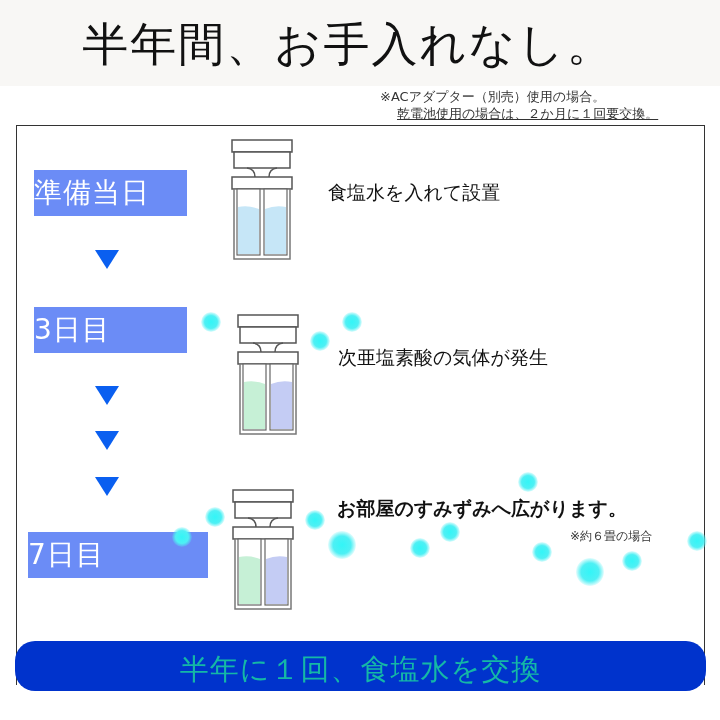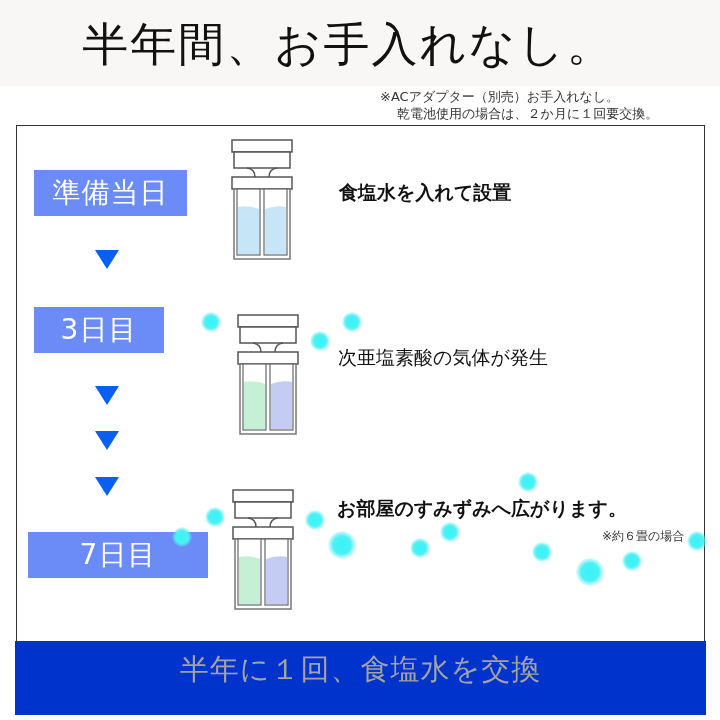--- a/index.html
+++ b/index.html
@@ -3,60 +3,60 @@
 <meta charset="utf-8">
 <style>
   html, body { margin:0; padding:0; }
   body { width:720px; height:720px; position:relative; background:#ffffff; overflow:hidden;
          font-family:"DejaVu Sans", "Liberation Sans", sans-serif; color:#222; }
   .header { position:absolute; left:0; top:0; width:720px; height:86px; background:#f8f7f5; }
   .header-title { position:absolute; left:0; top:14px; width:697px; text-align:center;
          font-family:Liberation Mono, monospace; font-size:46px; letter-spacing:2px; color:#111; }
   .note { position:absolute; font-size:13px; color:#333; white-space:nowrap; }
   .note1 { left:380px; top:88px; }
-  .note2 { left:397px; top:105px; }
+  .note2 { left:397px; top:105px;text-decoration:underline; }
   .frame { position:absolute; left:16px; top:125px; width:689px; height:560px; border:1.5px solid #333; border-bottom:none; box-sizing:border-box; }
-  .step { position:absolute; background:#6b8cf6; color:#fff; font-size:28px; text-align:center; line-height:46px; height:46px; letter-spacing:1px; }
+  .step { position:absolute; background:#6b8cf6; color:#fff; font-size:28px; line-height:46px; height:46px; letter-spacing:1px; }
   .arrow { position:absolute; width:0; height:0; border-left:12px solid transparent; border-right:12px solid transparent; border-top:19px solid #0a5ff0; }
   .desc { position:absolute; font-size:19px; color:#111; white-space:nowrap; }
-  .subnote { position:absolute; font-size:12px; color:#333; white-space:nowrap;margin-left:32px; }
+  .subnote { position:absolute; font-size:12px; color:#333; white-space:nowrap; }
   .device { position:absolute; width:62px; height:122px; }
   .dot { position:absolute; border-radius:50%; background:radial-gradient(circle, #33f5f7 0%, #4ef0f4 45%, rgba(80,240,245,0) 75%); }
-  .banner { position:absolute; left:15px; top:641px; width:691px; height:74px; background:#0033cc; color:#a3a3a3;
-            text-align:center; font-size:29px; line-height:57px; letter-spacing:1px; }
+  .banner { position:absolute; left:15px; top:641px; width:691px; height:50px; background:#0033cc; color:#14b8a6;
+            text-align:center; font-size:29px; line-height:57px; letter-spacing:1px;border-radius:20px; }
 </style>
 </head>
 <body>
 
 <div class="header">
   <div class="header-title">半年間、お手入れなし。</div>
 </div>
 
-<div class="note note1">※ACアダプター（別売）お手入れなし。</div>
+<div class="note note1">※ACアダプター（別売）使用の場合。</div>
 <div class="note note2">乾電池使用の場合は、２か月に１回要交換。</div>
 
 <div class="frame"></div>
 
 <div class="step" style="left:34px; top:170px; width:153px;">準備当日</div>
 <div class="arrow" style="left:95px; top:250px;"></div>
 
 <svg class="device" style="left:231px; top:139px;" viewBox="0 0 62 122">
   <rect x="1" y="1" width="60" height="12" fill="#fff" stroke="#555" stroke-width="1.5"></rect>
   <rect x="3" y="13" width="56" height="16" fill="#fff" stroke="#555" stroke-width="1.5"></rect>
   <path d="M16 29 Q24 30 24 38 M46 29 Q38 30 38 38" fill="none" stroke="#555" stroke-width="1.5"></path>
   <rect x="1" y="38" width="60" height="12" fill="#fff" stroke="#555" stroke-width="1.5"></rect>
   <rect x="3" y="50" width="56" height="70" fill="#fff" stroke="#777" stroke-width="1.5"></rect>
   <rect x="6" y="50" width="23" height="66" fill="#fff" stroke="#666" stroke-width="1.2"></rect>
   <rect x="33" y="50" width="23" height="66" fill="#fff" stroke="#666" stroke-width="1.2"></rect>
   <path d="M7 68 Q18 66 28 70 L28 115 L7 115 Z" fill="#c6e6f7"></path>
   <path d="M34 70 Q44 66 55 68 L55 115 L34 115 Z" fill="#c6e6f7"></path>
 </svg>
-<div class="desc" style="left:339px; top:180px;font-weight:bold;">食塩水を入れて設置</div>
+<div class="desc" style="left:328px; top:180px;">食塩水を入れて設置</div>
 
-<div class="step" style="left:34px; top:307px; width:130px;">3日目</div>
+<div class="step" style="left:34px; top:307px; width:153px;">3日目</div>
 <div class="arrow" style="left:95px; top:386px;"></div>
 <div class="arrow" style="left:95px; top:431px;"></div>
 <div class="arrow" style="left:95px; top:477px;"></div>
 
 <svg class="device" style="left:237px; top:314px;" viewBox="0 0 62 122">
   <rect x="1" y="1" width="60" height="12" fill="#fff" stroke="#555" stroke-width="1.5"></rect>
   <rect x="3" y="13" width="56" height="16" fill="#fff" stroke="#555" stroke-width="1.5"></rect>
   <path d="M16 29 Q24 30 24 38 M46 29 Q38 30 38 38" fill="none" stroke="#555" stroke-width="1.5"></path>
   <rect x="1" y="38" width="60" height="12" fill="#fff" stroke="#555" stroke-width="1.5"></rect>
   <rect x="3" y="50" width="56" height="70" fill="#fff" stroke="#777" stroke-width="1.5"></rect>

